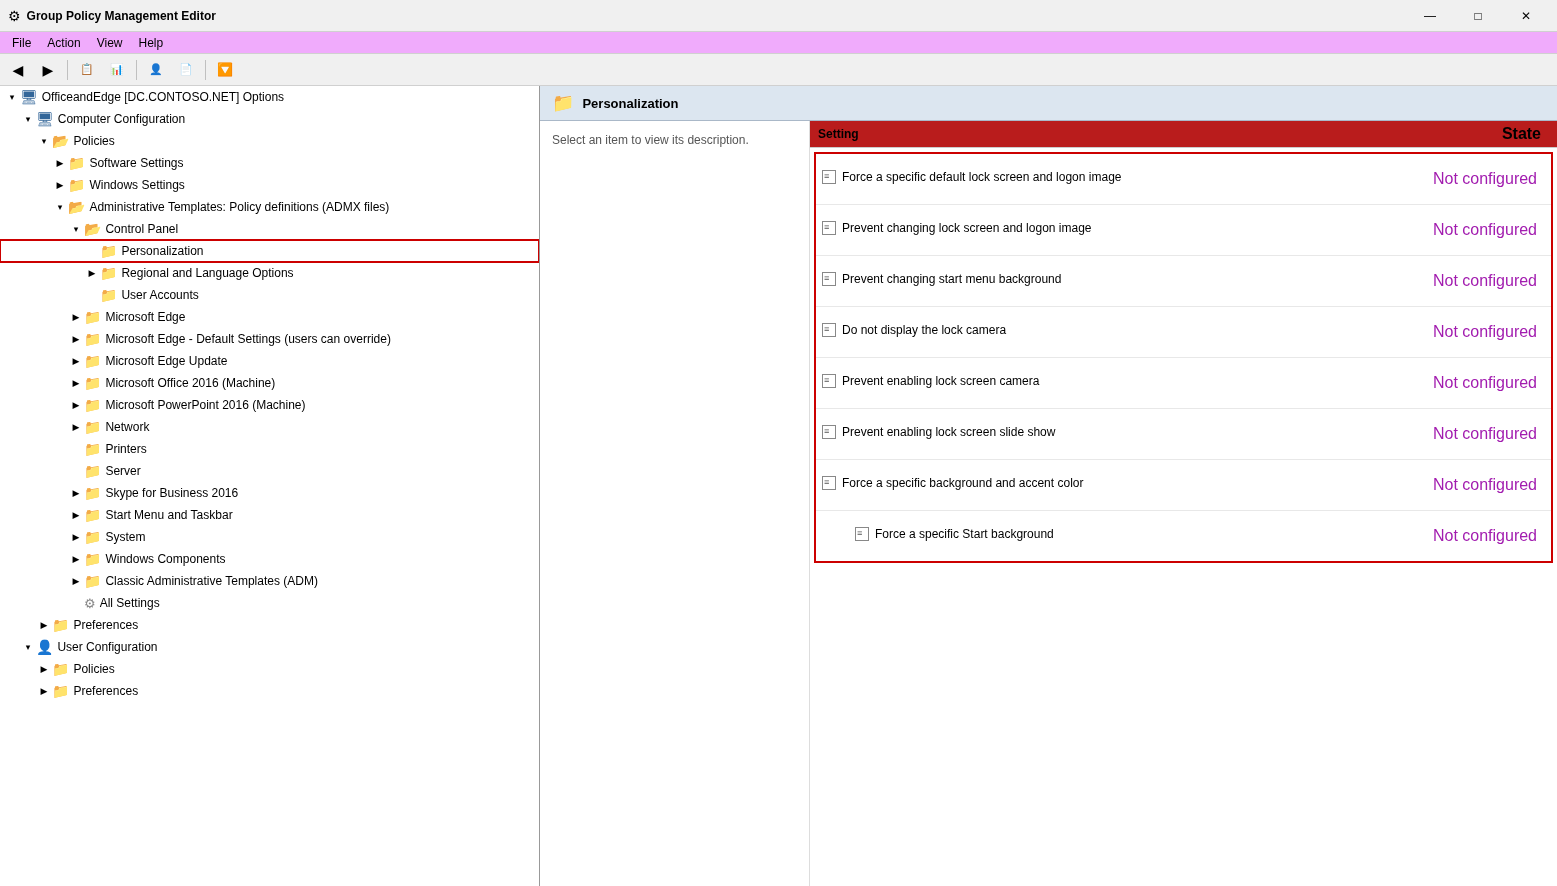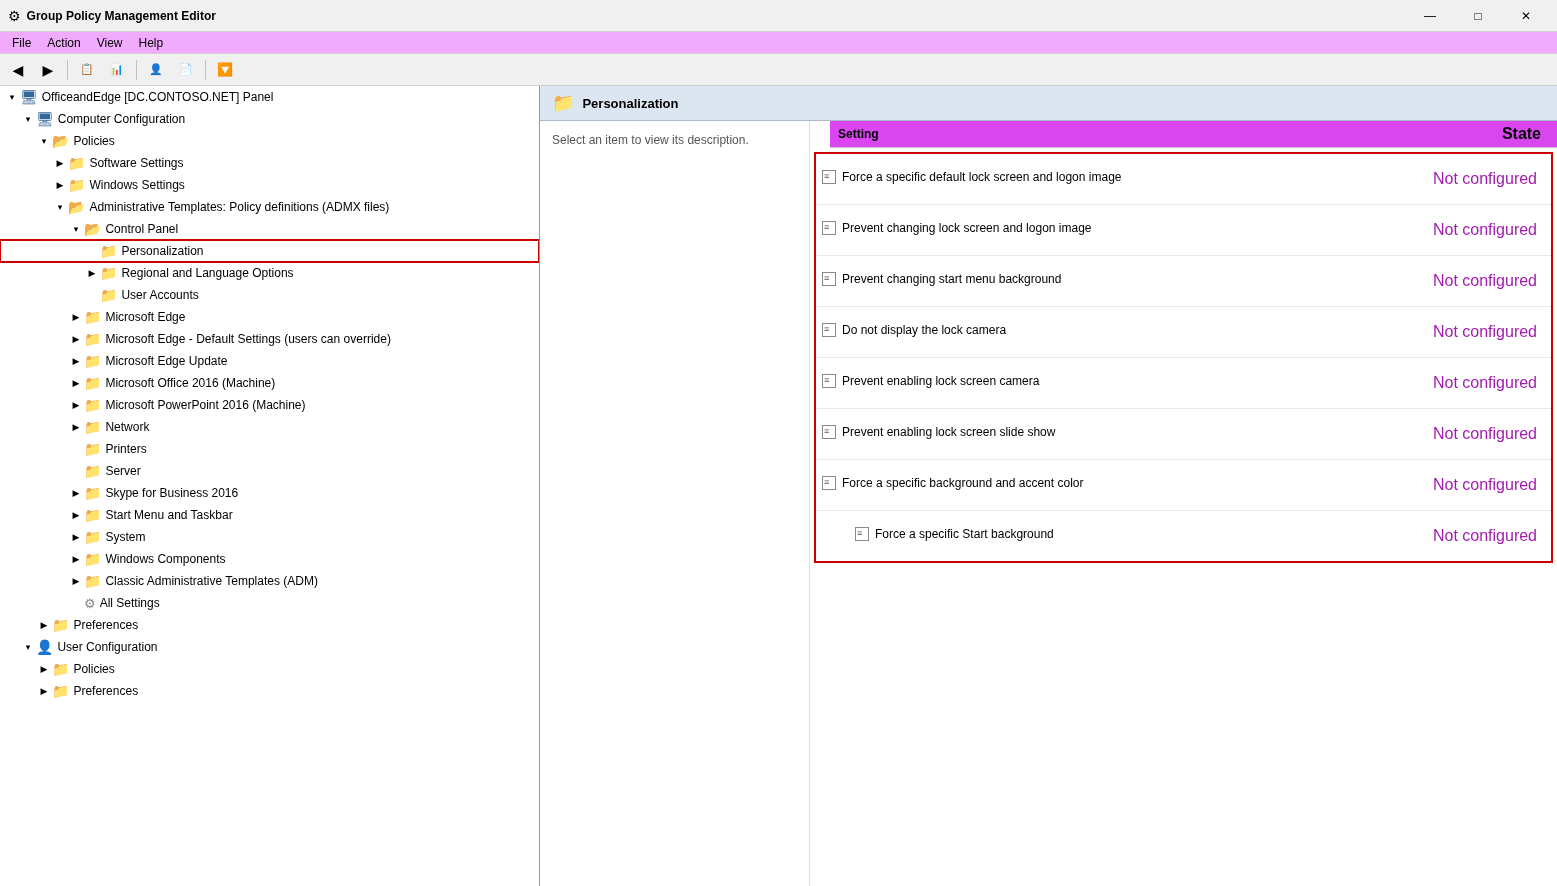--- a/index.html
+++ b/index.html
@@ -142,22 +142,21 @@
     .settings-panel {
       flex: 1;
       overflow-y: auto;
     }
 
     .settings-header {
       display: flex;
       align-items: center;
       padding: 4px 8px;
       border-bottom: 1px solid #ccc;
-      background: #d946ef;
-      margin-left: 20px;
+      background: #b91c1c;
     }
     .col-setting {
       flex: 1;
       font-weight: bold;
       font-size: 12px;
     }
     .col-state {
       width: 140px;
       font-weight: bold;
       font-size: 16px;
@@ -306,21 +305,21 @@
   <button class="toolbar-btn" style="font-size:13px;">🔽</button>
 </div>
 
 <div class="main-container">
 
   <div class="tree-panel">
 
     <div class="tree-item indent-0">
       <span class="expand-btn">▾</span>
       <span style="margin-right:4px; font-size:14px; color:#336699;">🖥</span>
-      <span class="tree-label">OfficeandEdge [DC.CONTOSO.NET] Panel</span>
+      <span class="tree-label">OfficeandEdge [DC.CONTOSO.NET] Options</span>
     </div>
 
     <div class="tree-item indent-1">
       <span class="expand-btn">▾</span>
       <span class="computer-icon">🖥</span>
       <span class="tree-label">Computer Configuration</span>
     </div>
 
     <div class="tree-item indent-2">
       <span class="expand-btn">▾</span>

